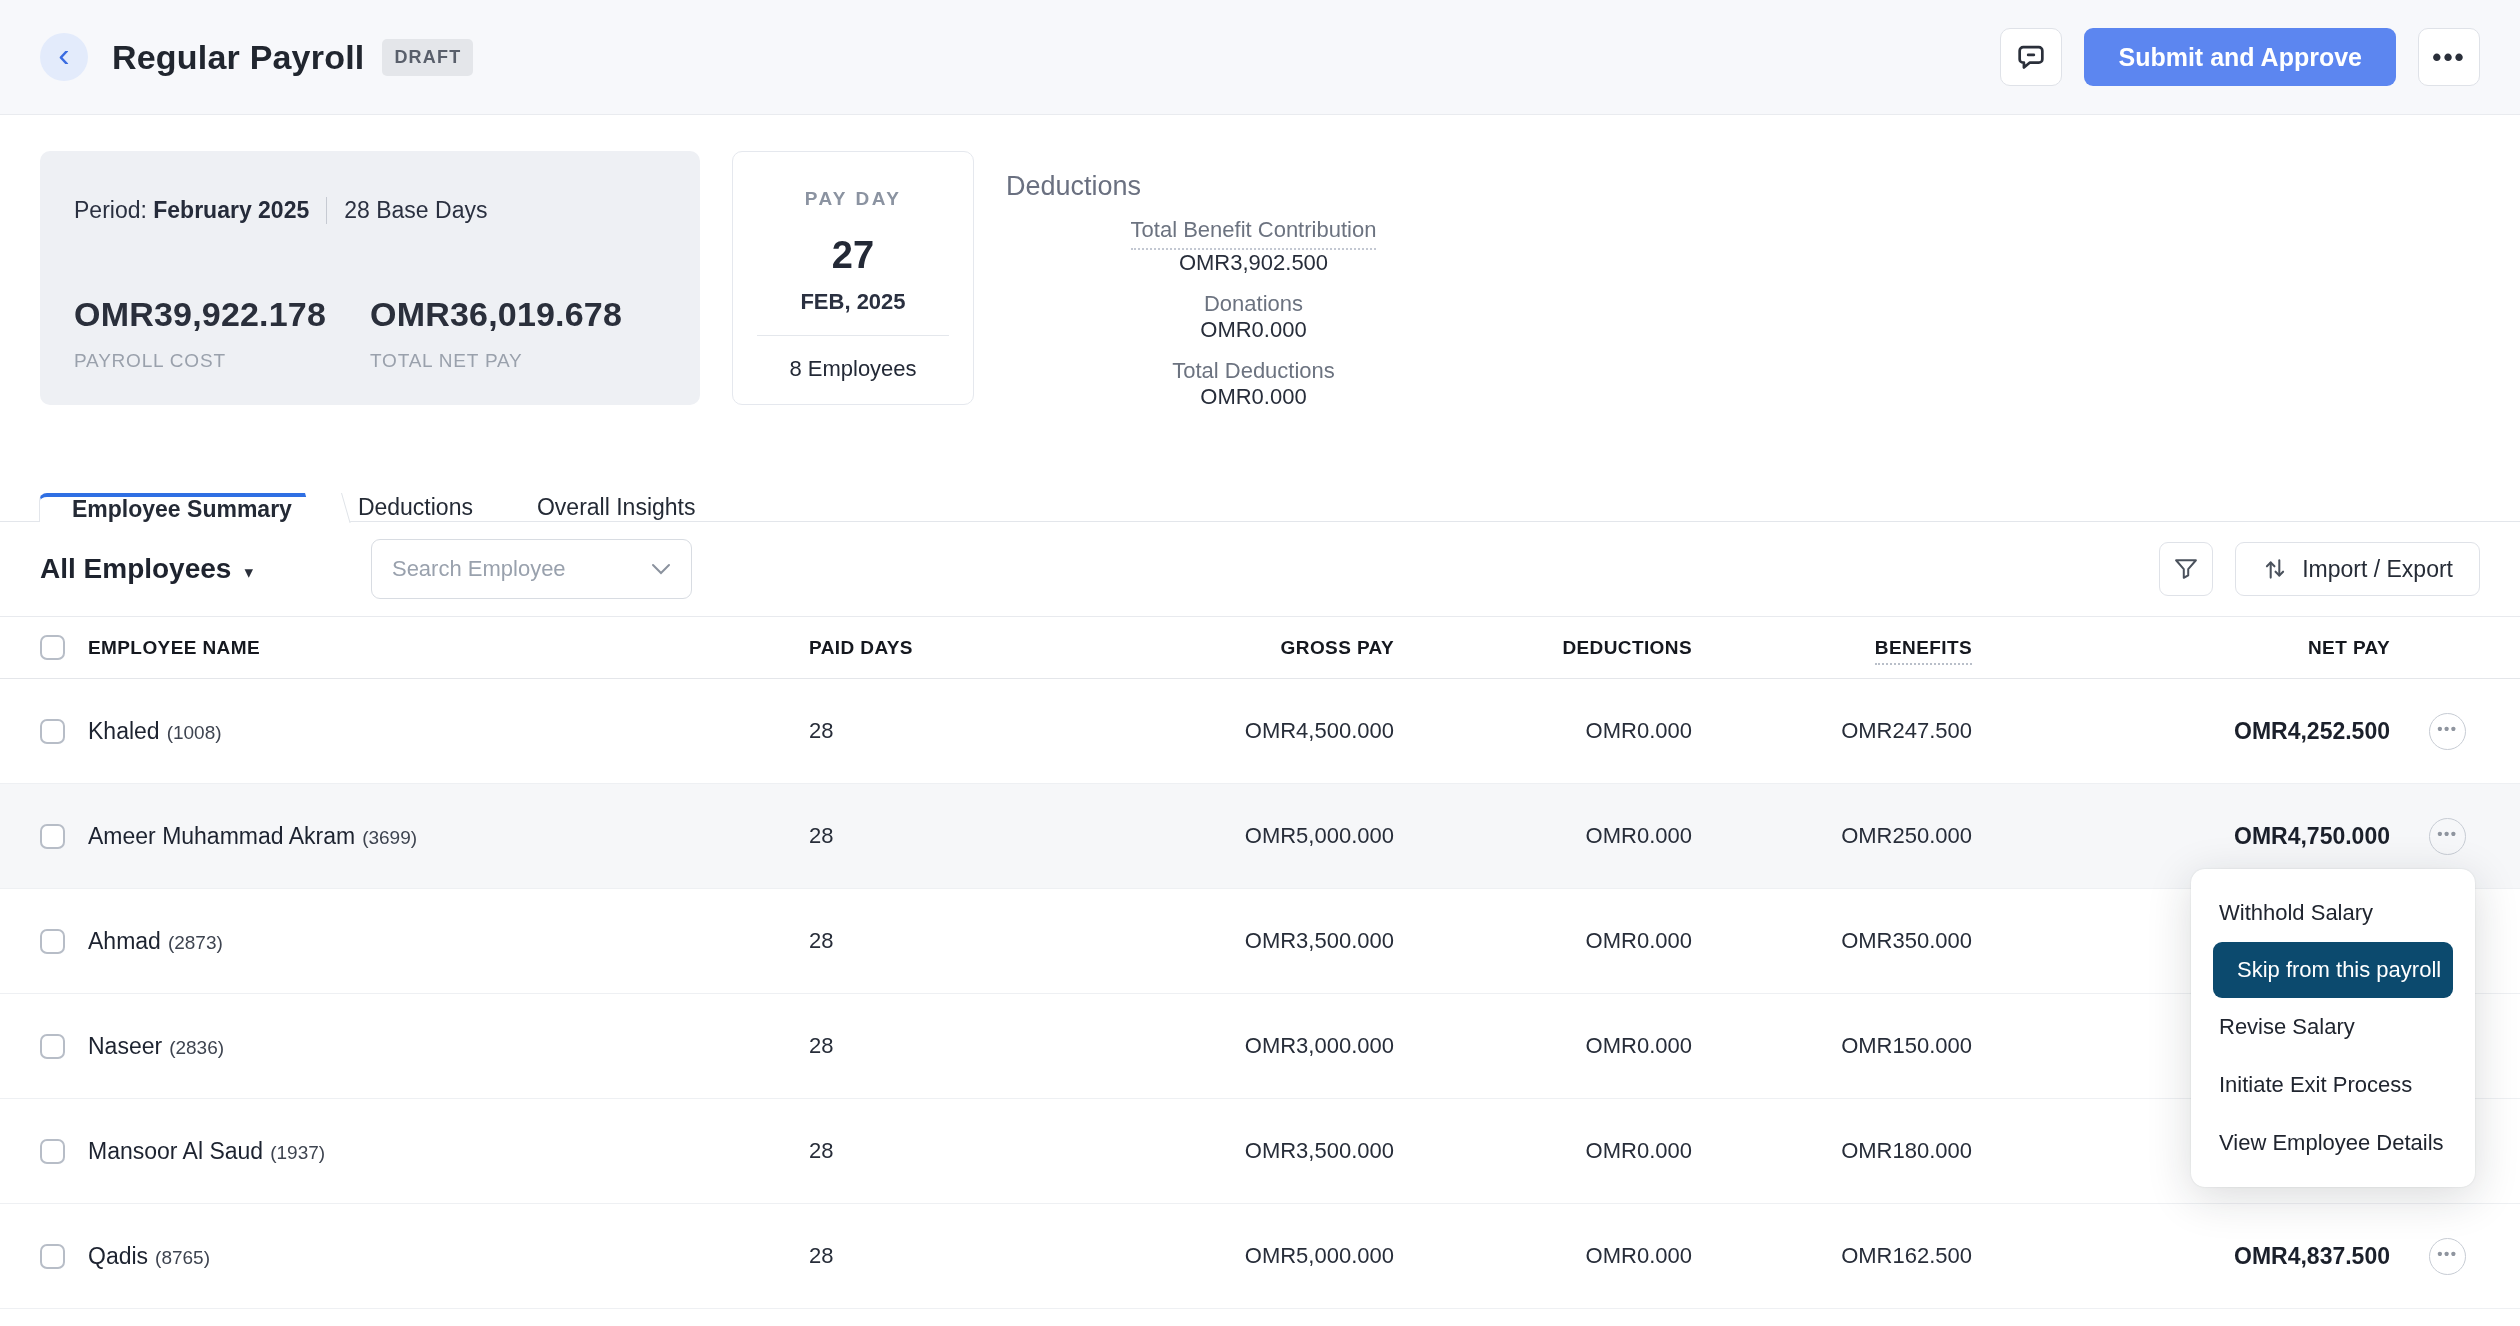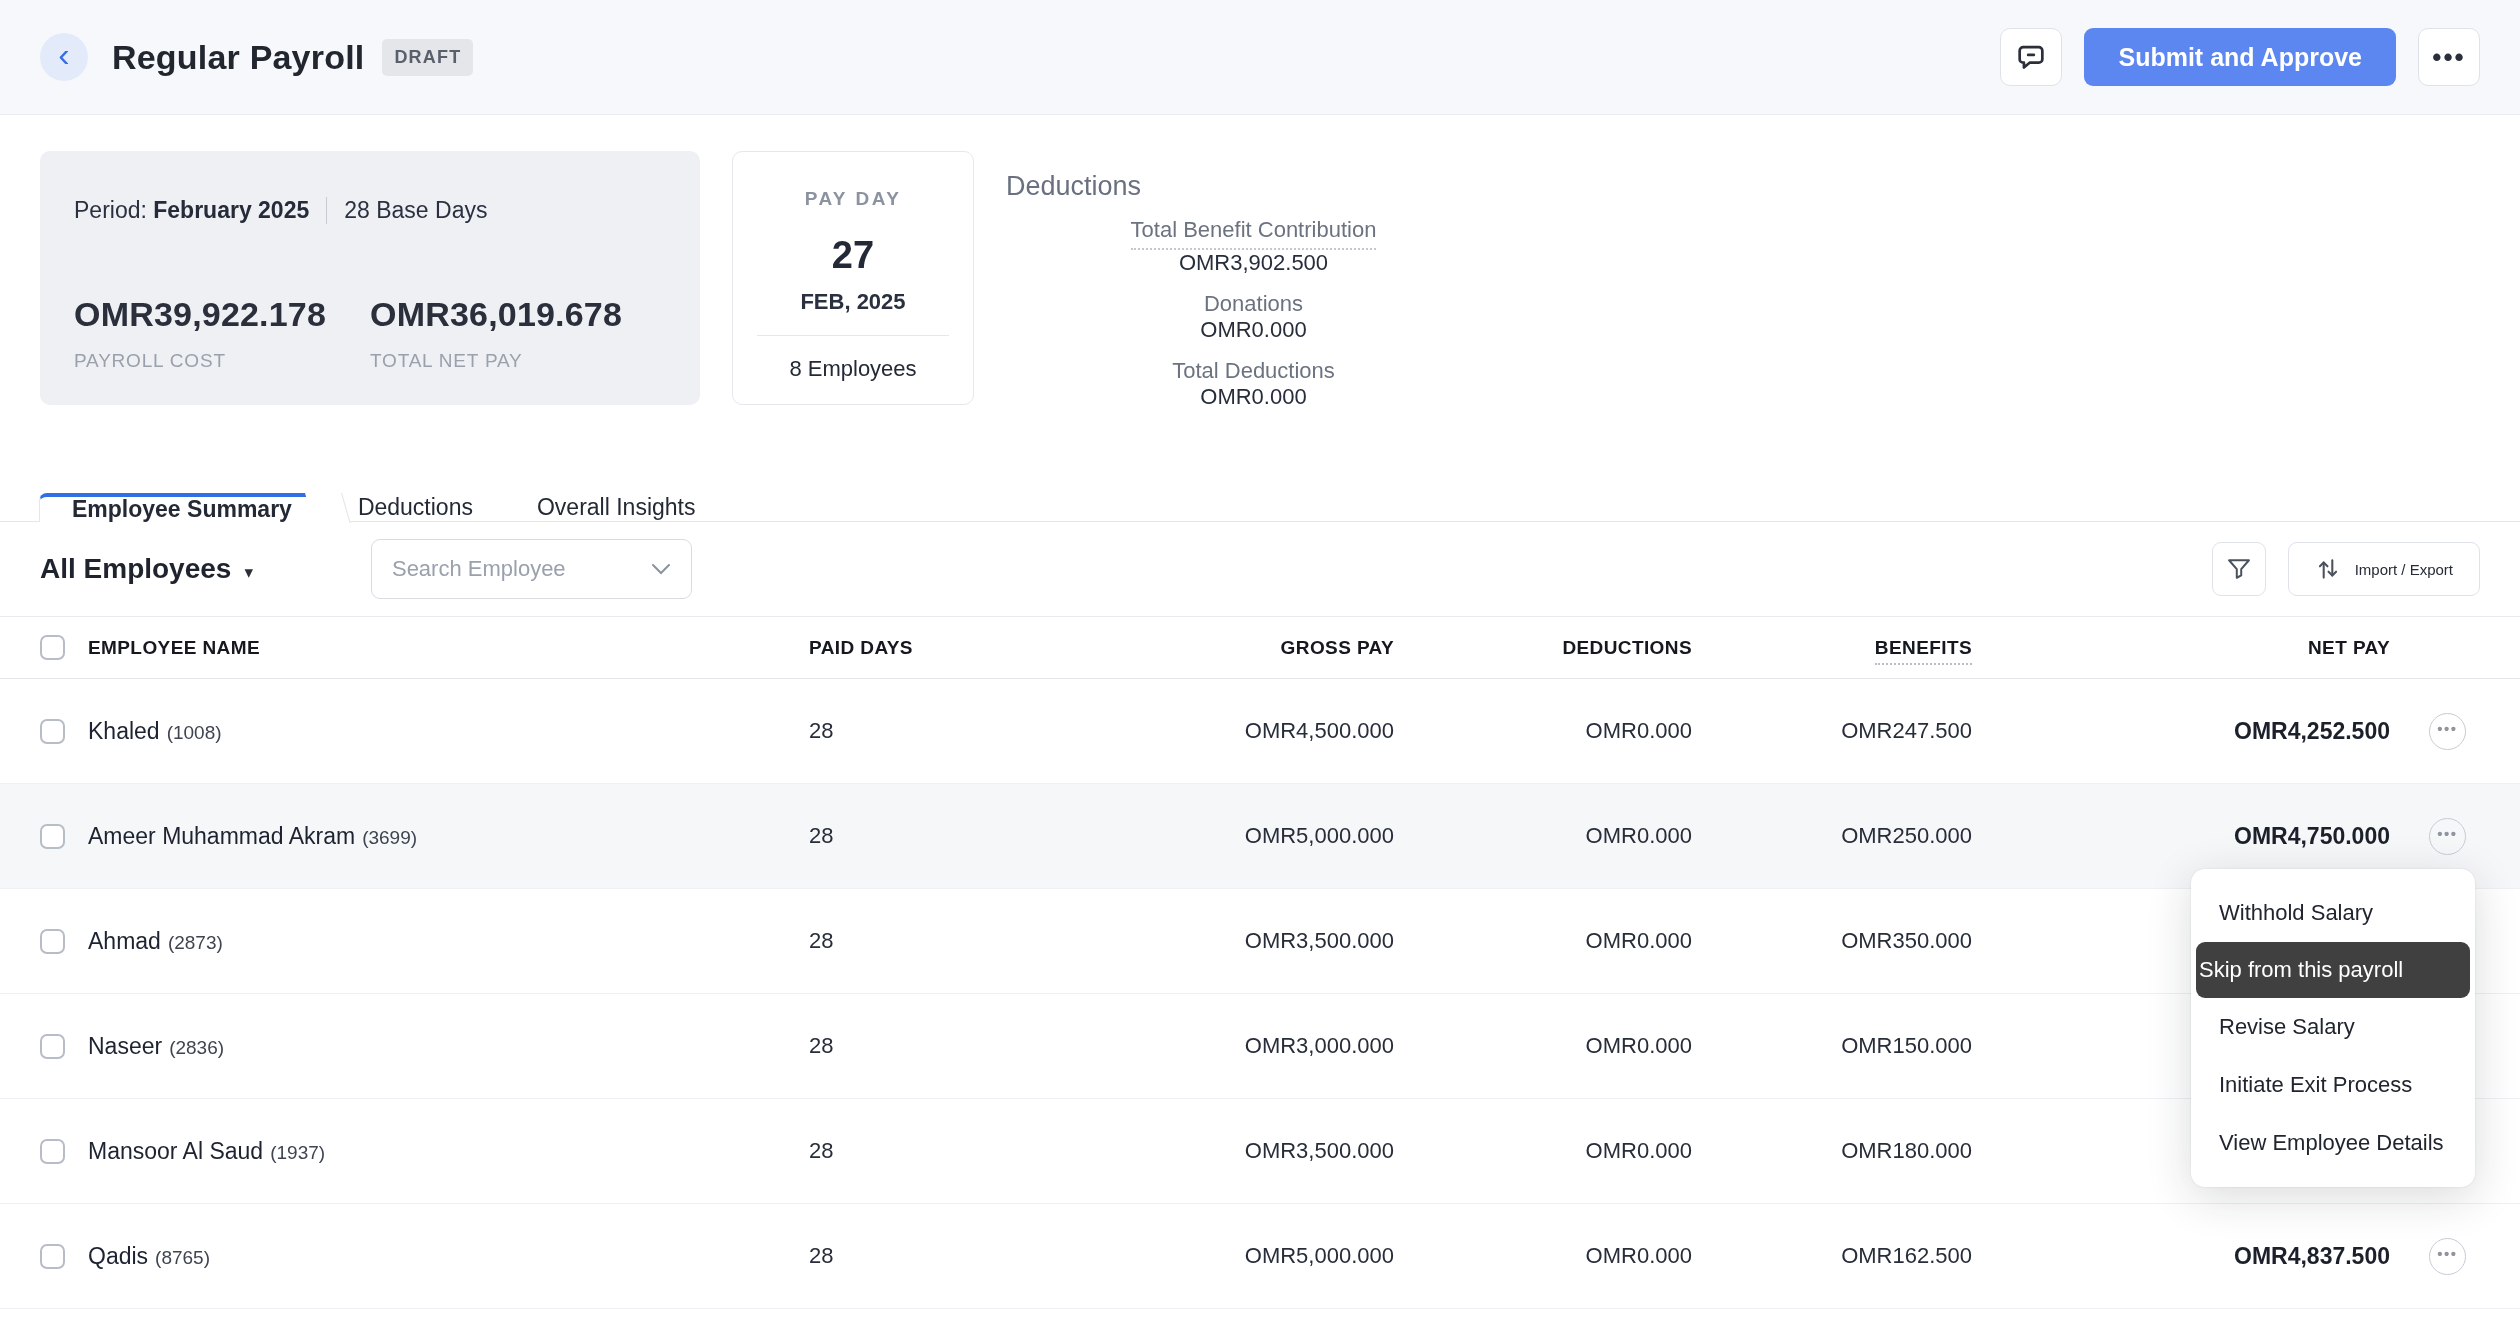--- a/index.html
+++ b/index.html
@@ -67,21 +67,21 @@
   .all-employees .lbl { font-size:28px; font-weight:700; color:#1e232e; }
   .caret-down { font-size:17px; color:#2a2f3a; margin-top:6px; }
   .search-box { margin-left:118px; width:321px; height:60px; border:1px solid #d8dce2; border-radius:9px;
                 background:#fff; display:flex; align-items:center; justify-content:space-between;
                 padding:0 20px; cursor:text; }
   .search-placeholder { color:#99a1ad; font-size:22px; }
   .toolbar-right { margin-left:auto; display:flex; gap:22px; align-items:center; }
   .sq-btn { width:54px; height:54px; border:1px solid #dfe2e8; border-radius:9px; background:#fff;
             display:flex; align-items:center; justify-content:center; cursor:pointer; }
   .import-btn { height:54px; padding:0 26px; border:1px solid #dfe2e8; border-radius:9px; background:#fff;
-                font-size:15px; color:#262c37; display:flex; gap:14px; align-items:center; cursor:pointer; }
+                font-size:23px; color:#262c37; display:flex; gap:14px; align-items:center; cursor:pointer; }
 
   
   .grid-cols { display:grid; grid-template-columns:48px 1fr 288px 297px 298px 280px 418px 90px;
                align-items:center; padding:0 40px; }
   .thead { height:62px; border-bottom:1px solid #e4e6ea; }
   .th { font-size:19px; font-weight:700; color:#15181f; letter-spacing:0.4px; }
   .th.right { text-align:right; }
   .th .dotted-u { border-bottom:2px dotted #b9bfc9; padding-bottom:5px; }
   .trow { height:105px; border-bottom:1px solid #eef0f3; }
   .trow.highlight { background:#f6f7f9; }
@@ -95,21 +95,21 @@
                   color:#8f959f; display:flex; align-items:center; justify-content:center;
                   justify-self:end; margin-right:14px; cursor:pointer; }
   .row-menu-btn .dots { font-size:15px; letter-spacing:1.5px; font-weight:700; line-height:0; margin-top:-4px; }
 
   
   .context-menu { position:absolute; left:2191px; top:869px; width:284px; background:#fff; border-radius:14px;
                   box-shadow:0 10px 45px rgba(25,30,40,0.16), 0 0 2px rgba(25,30,40,0.12);
                   padding:15px 0; z-index:10; }
   .menu-item { height:58px; display:flex; align-items:center; padding:0 28px; font-size:22px;
                color:#20252f; cursor:pointer; white-space:nowrap; }
-  .menu-item.active { background:#404040; color:#fff; border-radius:9px; margin:0 5px; padding:0 3px; height:56px; }
+  .menu-item.active { background:#0c4a6e; color:#fff; border-radius:9px; margin:0 22px; padding:0 24px; height:56px; }
 
   svg.icon { display:block; }
 </style>
 </head>
 <body>
 
 <header class="topbar">
   <button class="back-btn">
     <span>‹</span>
   </button>

